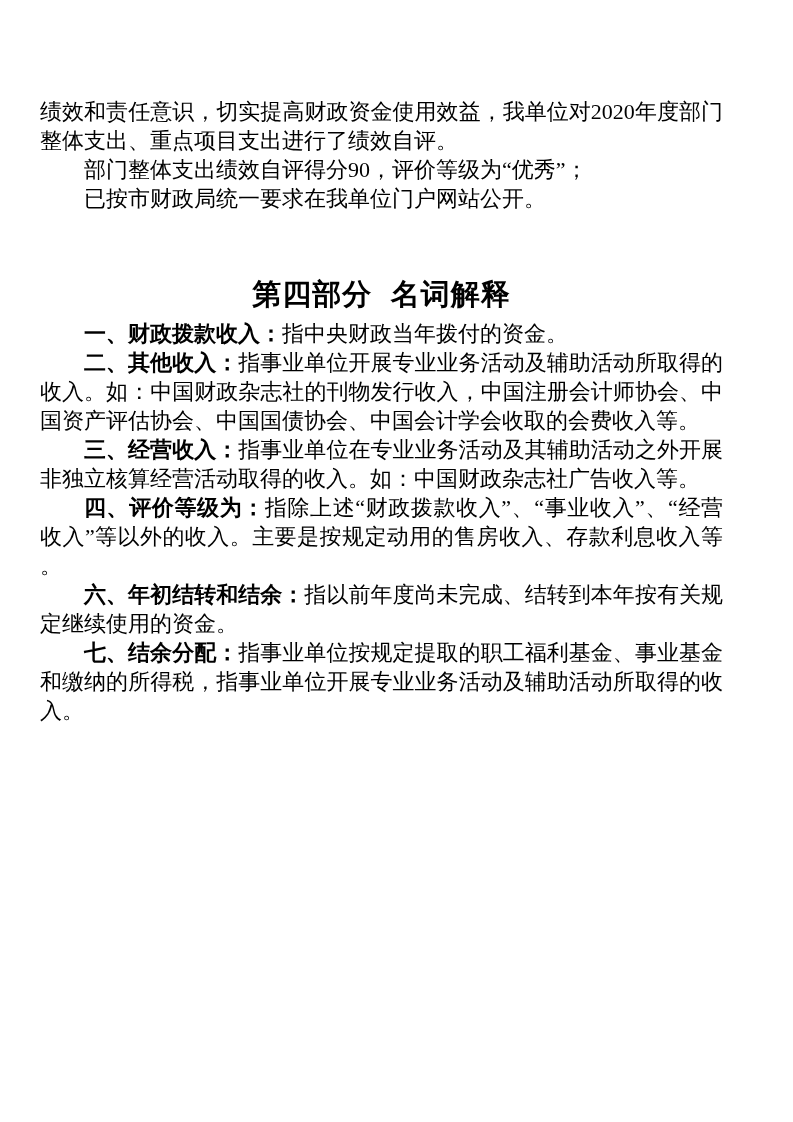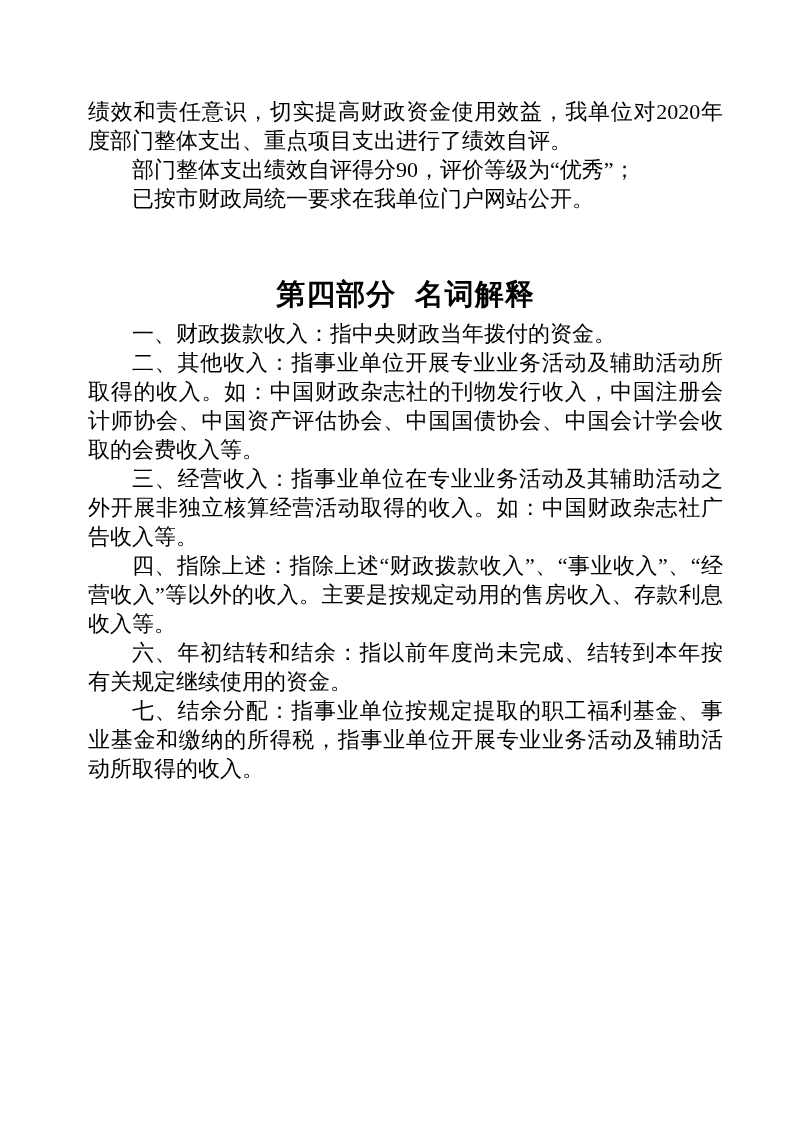--- a/index.html
+++ b/index.html
@@ -7,40 +7,40 @@
     padding: 0;
     background: #ffffff;
   }
   .page {
     position: relative;
     width: 793px;
     height: 884px;
     box-sizing: border-box;
     background: #ffffff;
     color: #000000;
-    padding: 97px 70px 0 88px;
+    padding: 97px 70px 0 40px;
     font-family: "Liberation Serif", "DejaVu Serif", serif;
     font-size: 22px;
     line-height: 29px;
     text-align: justify;
     word-break: break-all;
     overflow-wrap: anywhere;
     line-break: anywhere;
     overflow: hidden;
   }
   .para {
     margin: 0;
     padding: 0;
     text-indent: 0;
   }
   .para.indent {
     text-indent: 2em;
   }
   .term {
-    font-weight: normal;
+    font-weight: bold;
     font-family: "Liberation Sans", "DejaVu Sans", sans-serif;
   }
   .spacer {
     height: 62px;
   }
   .heading {
     margin: 0;
     padding: 0;
     font-size: 29px;
     line-height: 44px;
@@ -66,20 +66,20 @@
   <div class="spacer"></div>
 
   <h1 class="heading">第四部分 名词解释</h1>
 
   <p class="para indent"><span class="term">一、财政拨款收入：</span><span>指中央财政当年拨付的资金。</span></p>
 
   <p class="para indent"><span class="term">二、其他收入：</span><span>指事业单位开展专业业务活动及辅助活动所取得的收入。如：中国财政杂志社的刊物发行收入，中国注册会计师协会、中国资产评估协会、中国国债协会、中国会计学会收取的会费收入等。</span></p>
 
   <p class="para indent"><span class="term">三、经营收入：</span><span>指事业单位在专业业务活动及其辅助活动之外开展非独立核算经营活动取得的收入。如：中国财政杂志社广告收入等。</span></p>
 
-  <p class="para indent"><span class="term">四、指除上述：</span><span>指除上述“财政拨款收入”、“事业收入”、“经营收入”等以外的收入。主要是按规定动用的售房收入、存款利息收入等。</span></p>
+  <p class="para indent"><span class="term">四、评价等级为：</span><span>指除上述“财政拨款收入”、“事业收入”、“经营收入”等以外的收入。主要是按规定动用的售房收入、存款利息收入等。</span></p>
 
 
   <p class="para indent"><span class="term">六、年初结转和结余：</span><span>指以前年度尚未完成、结转到本年按有关规定继续使用的资金。</span></p>
 
   <p class="para indent"><span class="term">七、结余分配：</span><span>指事业单位按规定提取的职工福利基金、事业基金和缴纳的所得税，指事业单位开展专业业务活动及辅助活动所取得的收入。</span></p>
 
 </div>
 
 </body></html>

